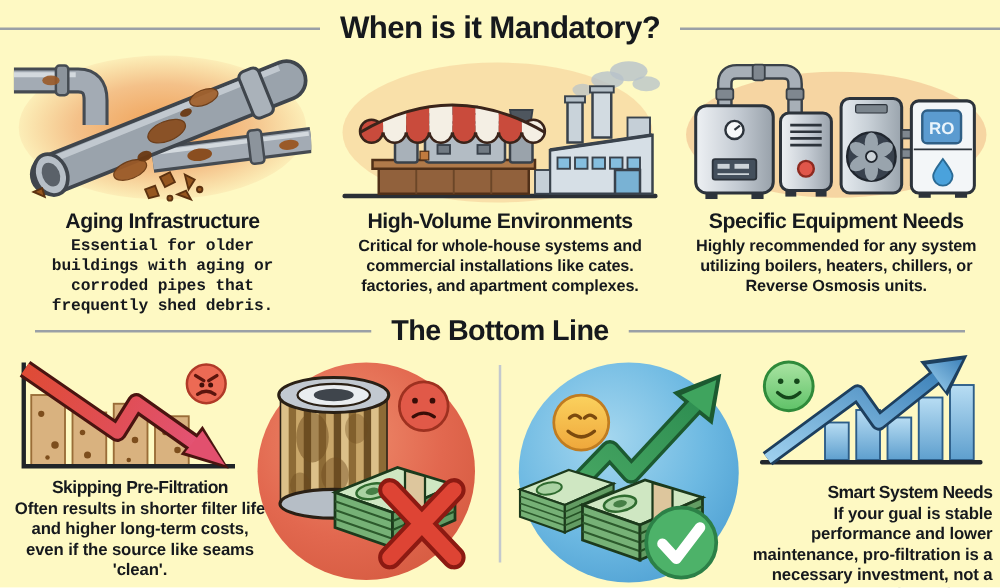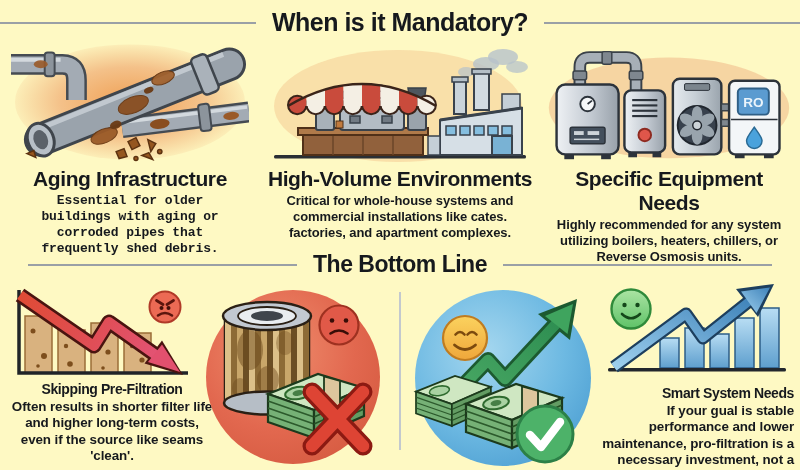--- a/index.html
+++ b/index.html
@@ -11,21 +11,21 @@
   .rule-hdr{position:absolute;left:0;right:0;display:flex;align-items:center;gap:16px;}
   .rule-hdr .rule{flex:1;height:2px;background:#9aa0a6;}
   .rule-hdr .ttl{font-weight:bold;white-space:nowrap;letter-spacing:-0.5px;}
   #hdr-top{top:8px;}
   #hdr-top .ttl{font-size:25px;}
   #hdr-bottom{top:251px;left:28px;right:28px;}
   #hdr-bottom .ttl{font-size:23px;}
 
   .top-sec{position:absolute;top:40px;text-align:center;}
   .icon-box{height:124px;display:flex;align-items:flex-end;justify-content:center;}
-  .top-sec h2{margin:3px 0 2px;font-size:21px;letter-spacing:-0.4px;}
+  .top-sec h2{margin:3px 0 2px;font-size:17px;letter-spacing:-0.4px;}
   .top-sec p,.bot-text p{margin:1px auto 0;font-size:13px;font-weight:bold;line-height:1.22;letter-spacing:-0.1px;}
   #sec-aging{left:8px;width:244px;}
   #sec-aging p{width:212px;font-family:Liberation Mono, monospace;}
   #sec-volume{left:260px;width:280px;}
   #sec-volume p{width:246px;}
   #sec-equipment{left:543px;width:252px;}
   #sec-equipment p{width:238px;}
 
   .bot-text h3{margin:0 0 2px;font-size:14px;letter-spacing:-0.4px;}
   #bot-left-text{position:absolute;left:10px;top:381px;width:204px;text-align:center;}

